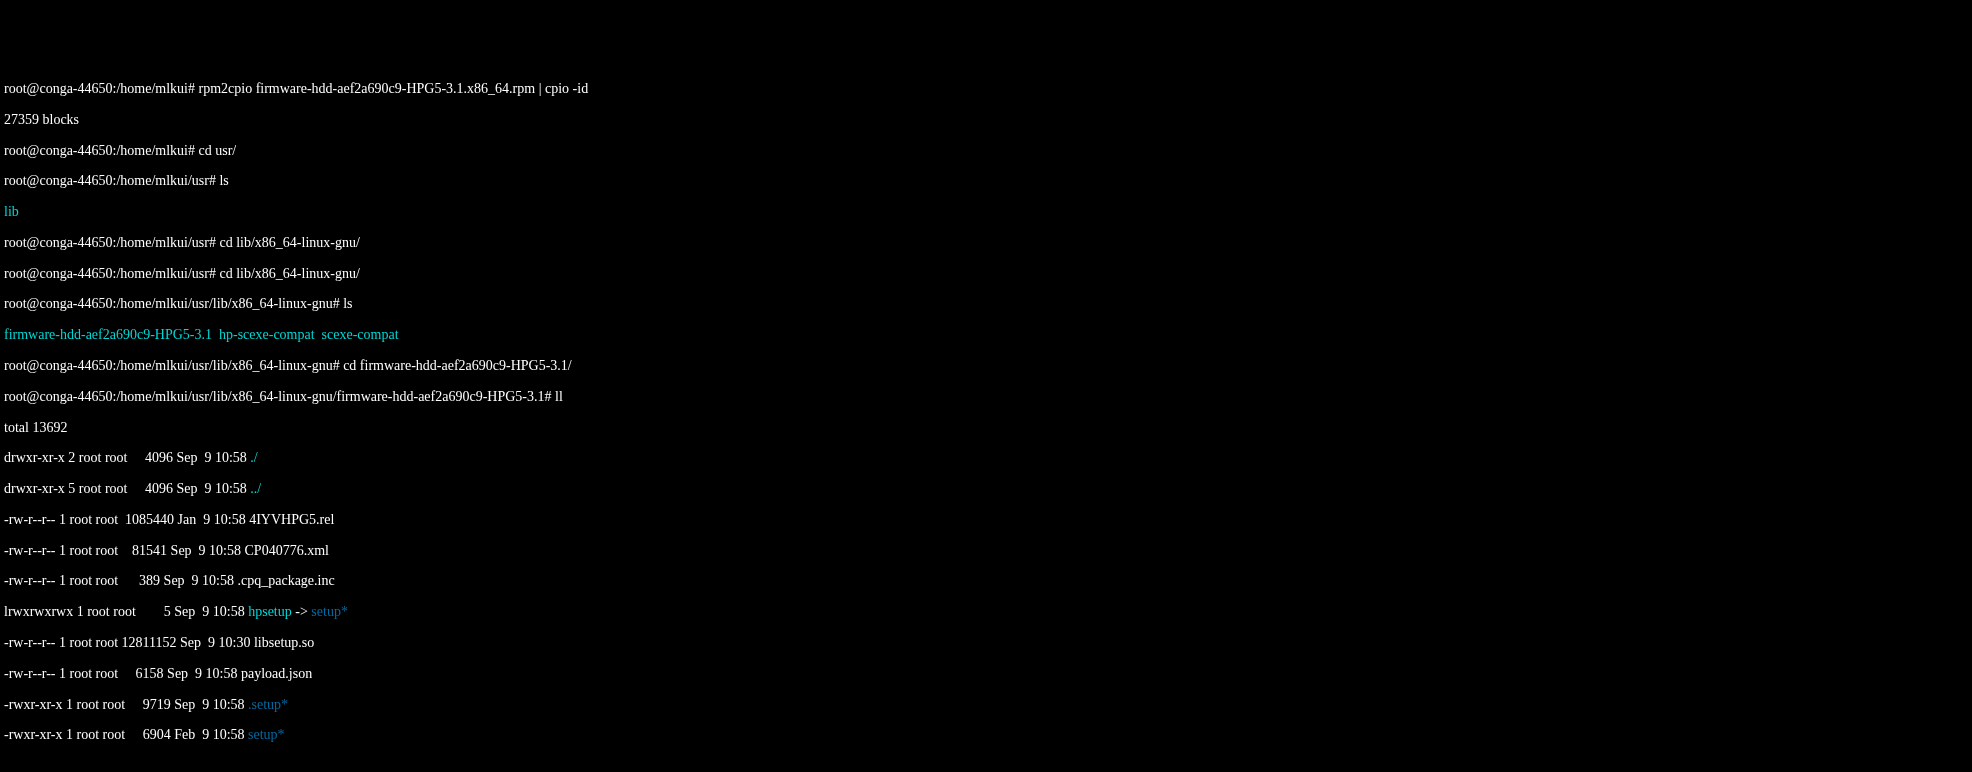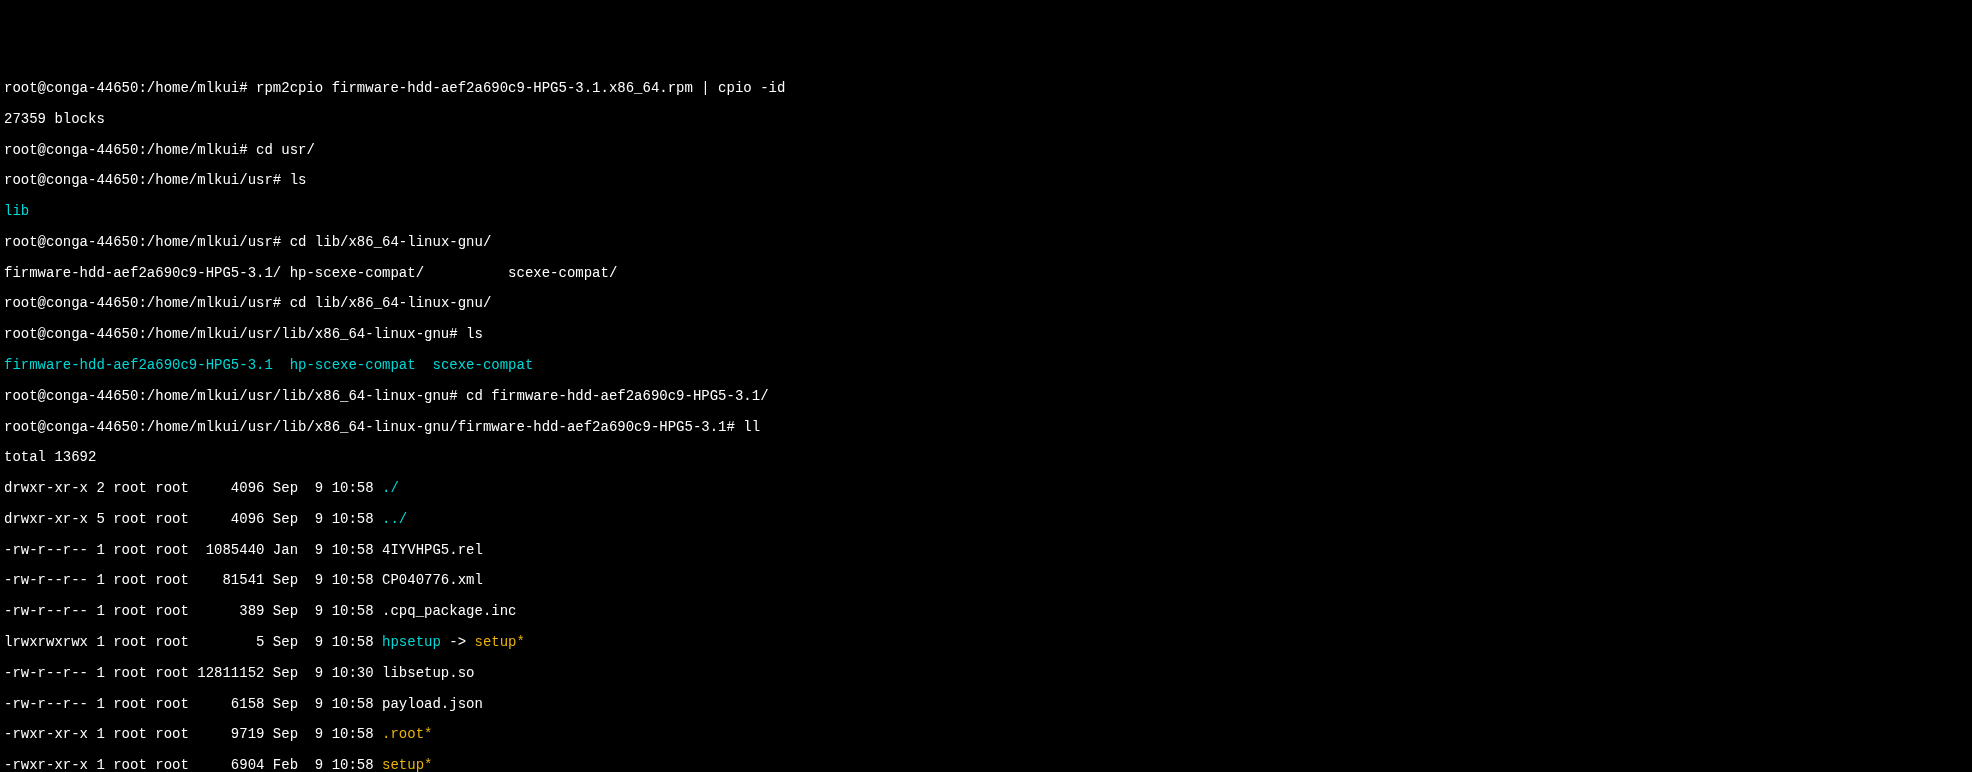--- a/index.html
+++ b/index.html
@@ -11,56 +11,56 @@
       background: #000;
       color: #fff;
       font-family: 'Consolas', 'Monaco', 'Courier New', monospace;
       font-size: 14px;
       line-height: 1.1;
       padding: 4px;
       white-space: pre;
     }
     .line {
       display: block;
+      font-family: Liberation Serif, serif;
     }
     .cyan {
       color: #00d7d7;
     }
     .green {
-      color: #eab308;
+      color: #0369a1;
     }
   </style>
 </head>
 <body>
 
 
 
 <div>
 <span class="line"><span>root@conga-44650:/home/mlkui# </span><span>rpm2cpio firmware-hdd-aef2a690c9-HPG5-3.1.x86_64.rpm | cpio -id</span></span>
 <span class="line">27359 blocks</span>
 <span class="line"><span>root@conga-44650:/home/mlkui# </span><span>cd usr/</span></span>
 <span class="line"><span>root@conga-44650:/home/mlkui/usr# </span><span>ls</span></span>
 <span class="line"><span class="cyan">lib</span></span>
 <span class="line"><span>root@conga-44650:/home/mlkui/usr# </span><span>cd lib/x86_64-linux-gnu/</span></span>
-<span class="line">firmware-hdd-aef2a690c9-HPG5-3.1/ hp-scexe-compat/          scexe-compat/</span>
 <span class="line"><span>root@conga-44650:/home/mlkui/usr# </span><span>cd lib/x86_64-linux-gnu/</span></span>
 <span class="line"><span>root@conga-44650:/home/mlkui/usr/lib/x86_64-linux-gnu# </span><span>ls</span></span>
 <span class="line"><span class="cyan">firmware-hdd-aef2a690c9-HPG5-3.1</span><span class="cyan">  hp-scexe-compat</span><span class="cyan">  scexe-compat</span></span>
 <span class="line"><span>root@conga-44650:/home/mlkui/usr/lib/x86_64-linux-gnu# </span><span>cd firmware-hdd-aef2a690c9-HPG5-3.1/</span></span>
 <span class="line"><span>root@conga-44650:/home/mlkui/usr/lib/x86_64-linux-gnu/firmware-hdd-aef2a690c9-HPG5-3.1# </span><span>ll</span></span>
 <span class="line">total 13692</span>
 <span class="line"><span>drwxr-xr-x 2 root root     4096 Sep  9 10:58 </span><span class="cyan">./</span></span>
 <span class="line"><span>drwxr-xr-x 5 root root     4096 Sep  9 10:58 </span><span class="cyan">../</span></span>
 <span class="line">-rw-r--r-- 1 root root  1085440 Jan  9 10:58 4IYVHPG5.rel</span>
 <span class="line">-rw-r--r-- 1 root root    81541 Sep  9 10:58 CP040776.xml</span>
 <span class="line">-rw-r--r-- 1 root root      389 Sep  9 10:58 .cpq_package.inc</span>
 <span class="line"><span>lrwxrwxrwx 1 root root        5 Sep  9 10:58 </span><span class="cyan">hpsetup</span><span> -&gt; </span><span class="green">setup*</span></span>
 <span class="line">-rw-r--r-- 1 root root 12811152 Sep  9 10:30 libsetup.so</span>
 <span class="line">-rw-r--r-- 1 root root     6158 Sep  9 10:58 payload.json</span>
-<span class="line"><span>-rwxr-xr-x 1 root root     9719 Sep  9 10:58 </span><span class="green">.root*</span></span>
+<span class="line"><span>-rwxr-xr-x 1 root root     9719 Sep  9 10:58 </span><span class="green">.setup*</span></span>
 <span class="line"><span>-rwxr-xr-x 1 root root     6904 Feb  9 10:58 </span><span class="green">setup*</span></span>
 
 
 
 
 
 
 
 
 <span class="line"></span>

